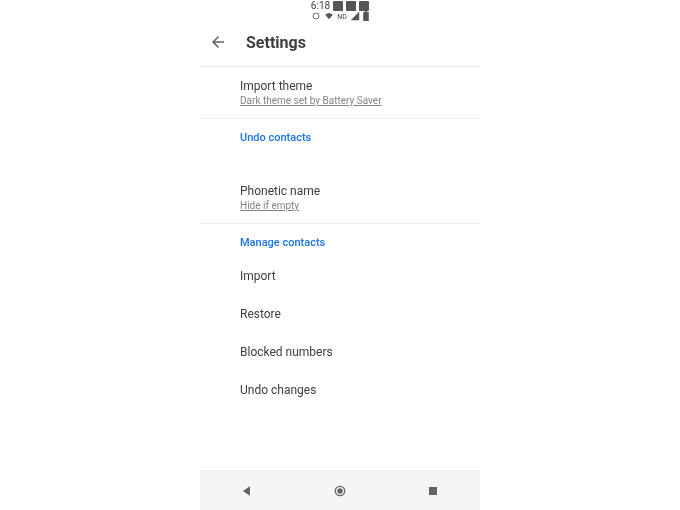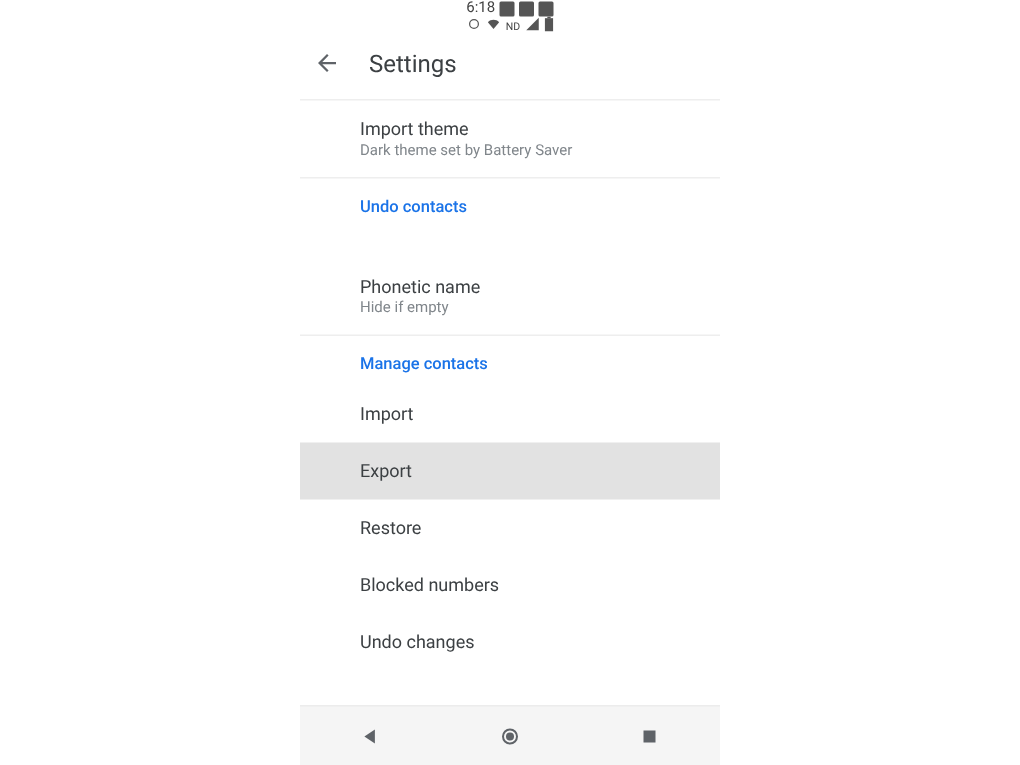--- a/index.html
+++ b/index.html
@@ -34,37 +34,37 @@
     .ic { width: 10px; height: 10px; display: inline-flex; align-items: center; justify-content: center; font-size: 8px; background: #555; color: #fff; border-radius: 1px; }
     .header {
       display: flex;
       align-items: center;
       padding: 10px 8px 10px 4px;
       gap: 14px;
       border-bottom: 1px solid #eee;
     }
     .back-btn { width: 28px; height: 28px; display: flex; align-items: center; justify-content: center; cursor: pointer; }
     .back-btn svg { width: 18px; height: 18px; fill: #5f6368; }
-    .title { font-size: 16px; color: #3c4043; font-weight: 400; }
+    .title { font-size: 16px; color: #3c4043; font-weight: 700; }
     .content { overflow-y: auto; height: calc(100% - 18px - 48px - 40px); }
     .section { border-bottom: 1px solid #eee; padding: 0; }
     .section-header {
       font-size: 11px;
       font-weight: 500;
       color: #1a73e8;
       padding: 12px 40px 8px 40px;
     }
     .item {
       padding: 10px 40px;
       cursor: pointer;
     }
     .item.wide { padding-top: 12px; padding-bottom: 12px; }
     .item.selected { background: #e2e2e2; }
     .item-title { font-size: 12px; color: #3c4043; }
-    .item-sub { font-size: 10px; color: #80868b; margin-top: 2px; }
+    .item-sub { font-size: 10px; color: #80868b; margin-top: 2px; text-decoration: underline; }
     .nav-bar {
       position: absolute;
       bottom: 0; left: 0; right: 0;
       height: 40px;
       background: #f5f5f5;
       border-top: 1px solid #ececec;
       display: flex;
       justify-content: space-around;
       align-items: center;
     }
@@ -135,23 +135,20 @@
         <div class="item-title">Phonetic name</div>
         <div class="item-sub">Hide if empty</div>
       </div>
     </div>
 
     <div class="section" style="border-bottom:none;">
       <div class="section-header">Manage contacts</div>
       <div class="item wide">
         <div class="item-title">Import</div>
       </div>
-      <div class="item wide selected">
-        <div class="item-title">Export</div>
-      </div>
       <div class="item wide">
         <div class="item-title">Restore</div>
       </div>
       <div class="item wide">
         <div class="item-title">Blocked numbers</div>
       </div>
       <div class="item wide">
         <div class="item-title">Undo changes</div>
       </div>
     </div>

